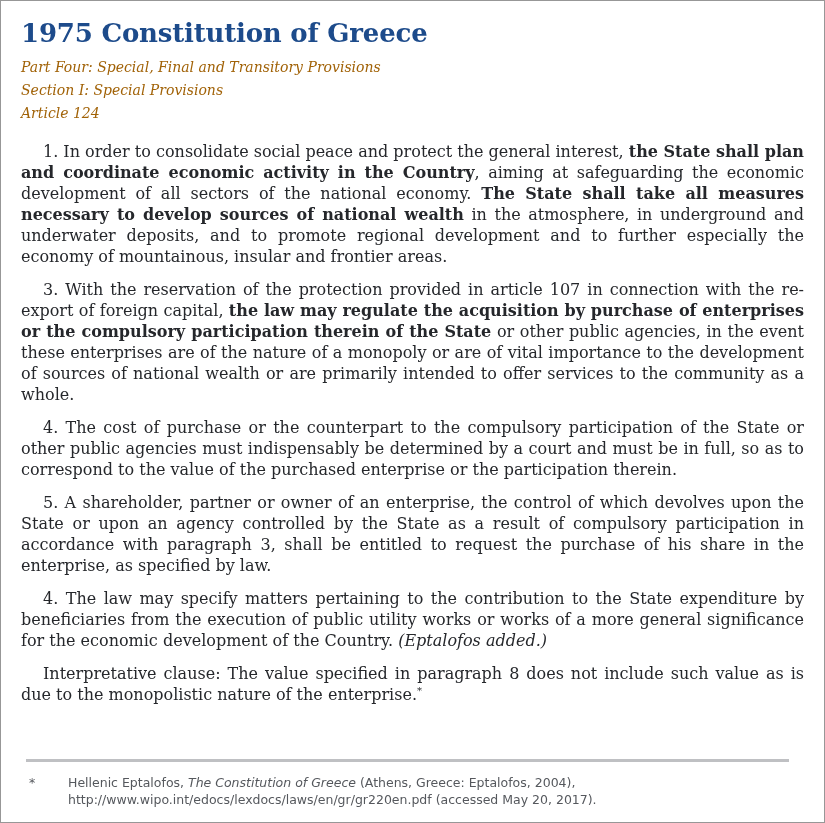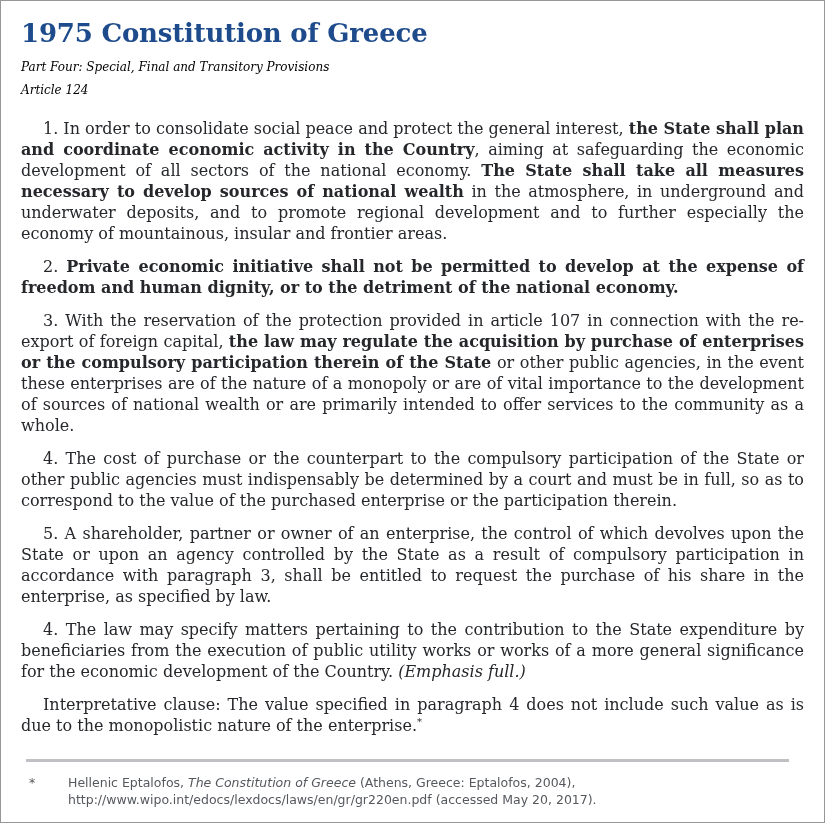--- a/index.html
+++ b/index.html
@@ -24,23 +24,23 @@
     font-size: 26px;
     line-height: 32px;
     color: #1d4b8b;
     letter-spacing: -0.2px;
   }
 
   .subtitle-block { margin: 0 0 2px 0; }
   .subtitle-line {
     font-family: "DejaVu Serif", serif;
     font-style: italic;
-    font-size: 12px;
+    font-size: 14px;
     line-height: 23px;
-    color: #000000;
+    color: #a16207;
   }
 
   .article-body { margin-top: 2px; }
   .body-para {
     margin: 12px 0 0 0;
     font-size: 16px;
     line-height: 21px;
     color: #25272b;
     text-align: justify;
     text-indent: 22px;
@@ -78,31 +78,31 @@
 </style>
 </head>
 <body>
 
 <div class="page">
 
   <h1 class="doc-title">1975 Constitution of Greece</h1>
 
   <div class="subtitle-block">
     <div class="subtitle-line">Part Four: Special, Final and Transitory Provisions</div>
+    <div class="subtitle-line">Section I: Special Provisions</div>
     <div class="subtitle-line">Article 124</div>
   </div>
 
   <div class="article-body" id="article-body">
       <p class="body-para"><span>1. In order to consolidate social peace and protect the general interest, </span><span class="run-b">the State shall plan and coordinate economic activity in the Country</span><span>, aiming at safeguarding the economic development of all sectors of the national economy. </span><span class="run-b">The State shall take all measures necessary to develop sources of national wealth</span><span> in the atmosphere, in underground and underwater deposits, and to promote regional development and to further especially the economy of mountainous, insular and frontier areas.</span></p>
-      <p class="body-para"><span>2. </span><span class="run-b">Private economic initiative shall not be permitted to develop at the expense of freedom and human dignity, or to the detriment of the national economy.</span></p>
       <p class="body-para"><span>3. With the reservation of the protection provided in article 107 in connection with the re-export of foreign capital, </span><span class="run-b">the law may regulate the acquisition by purchase of enterprises or the compulsory participation therein of the State</span><span> or other public agencies, in the event these enterprises are of the nature of a monopoly or are of vital importance to the development of sources of national wealth or are primarily intended to offer services to the community as a whole.</span></p>
       <p class="body-para"><span>4. The cost of purchase or the counterpart to the compulsory participation of the State or other public agencies must indispensably be determined by a court and must be in full, so as to correspond to the value of the purchased enterprise or the participation therein.</span></p>
       <p class="body-para"><span>5. A shareholder, partner or owner of an enterprise, the control of which devolves upon the State or upon an agency controlled by the State as a result of compulsory participation in accordance with paragraph 3, shall be entitled to request the purchase of his share in the enterprise, as specified by law.</span></p>
-      <p class="body-para"><span>4. The law may specify matters pertaining to the contribution to the State expenditure by beneficiaries from the execution of public utility works or works of a more general significance for the economic development of the Country. </span><span class="run-i">(Emphasis full.)</span></p>
-      <p class="body-para"><span>Interpretative clause: The value specified in paragraph 4 does not include such value as is due to the monopolistic nature of the enterprise.</span><sup>*</sup></p>
+      <p class="body-para"><span>4. The law may specify matters pertaining to the contribution to the State expenditure by beneficiaries from the execution of public utility works or works of a more general significance for the economic development of the Country. </span><span class="run-i">(Eptalofos added.)</span></p>
+      <p class="body-para"><span>Interpretative clause: The value specified in paragraph 8 does not include such value as is due to the monopolistic nature of the enterprise.</span><sup>*</sup></p>
     </div>
 
   <div class="footnote-area">
     <hr class="footnote-divider">
     <div class="footnote">
       <span class="fn-marker">*</span>
       <span class="fn-text" id="footnote-text"><span>Hellenic Eptalofos, </span><span class="run-i">The Constitution of Greece</span><span> (Athens, Greece: Eptalofos, 2004), http://www.wipo.int/edocs/lexdocs/laws/en/gr/gr220en.pdf (accessed May 20, 2017).</span></span>
     </div>
   </div>
 

